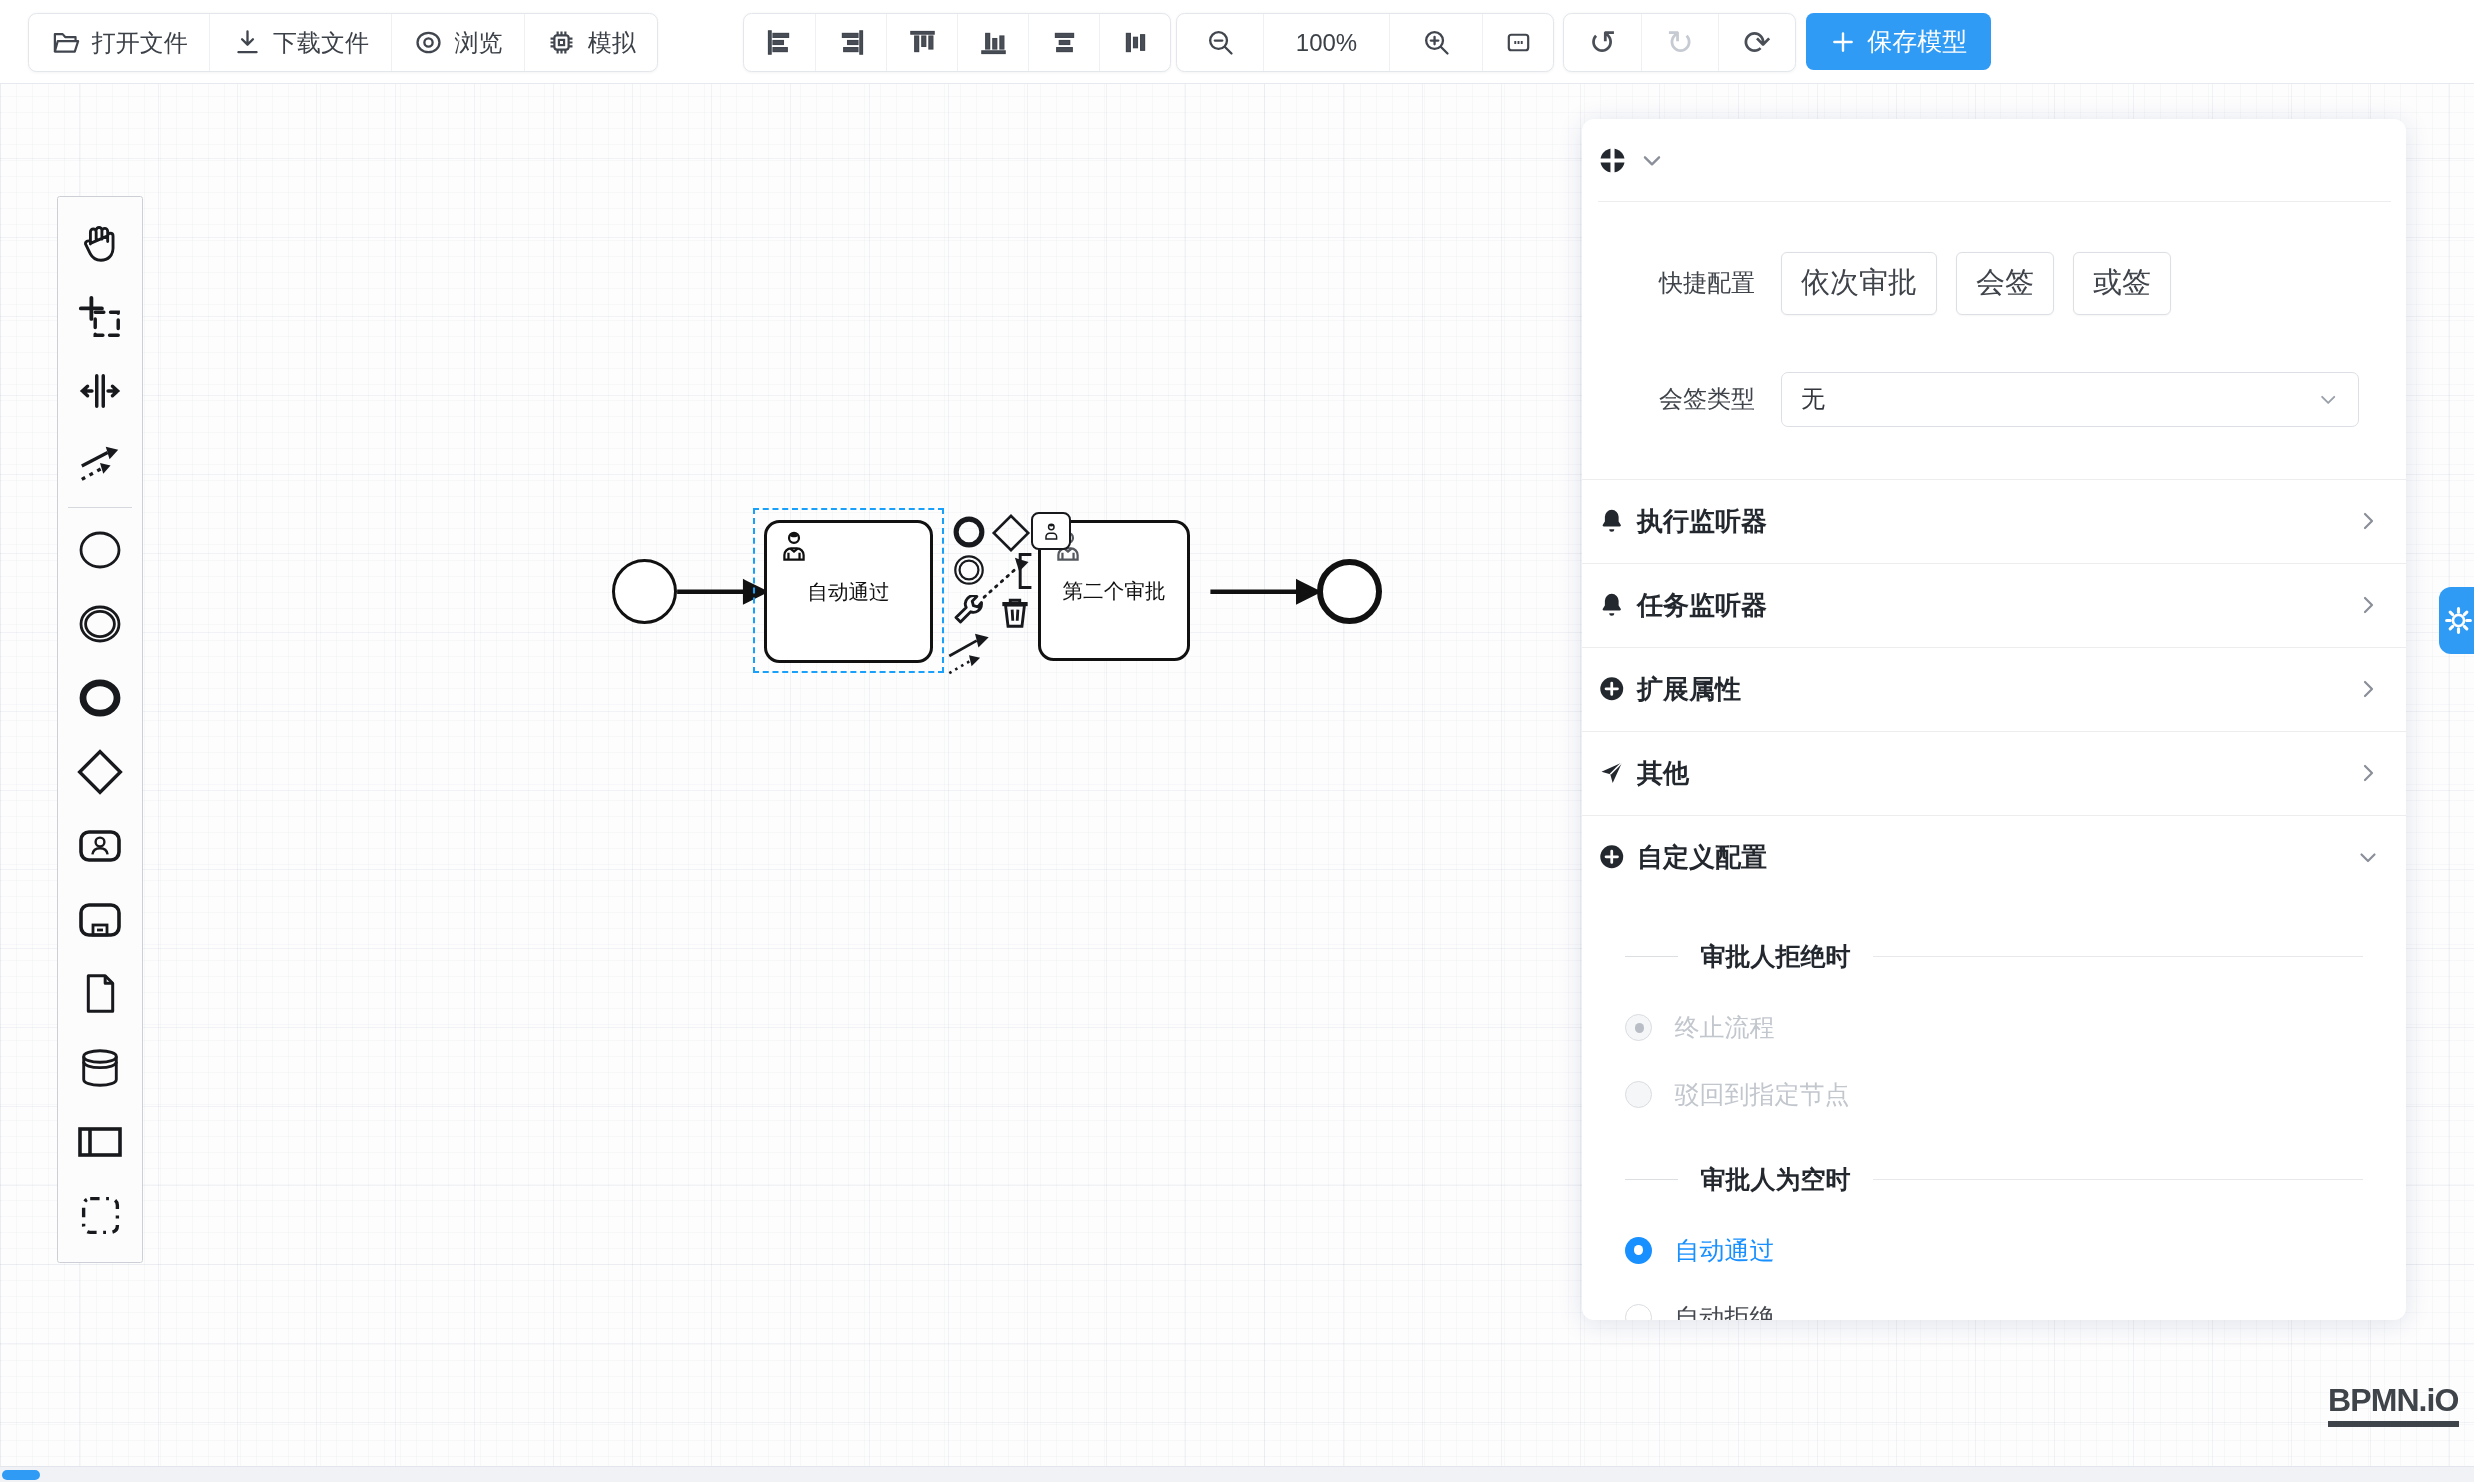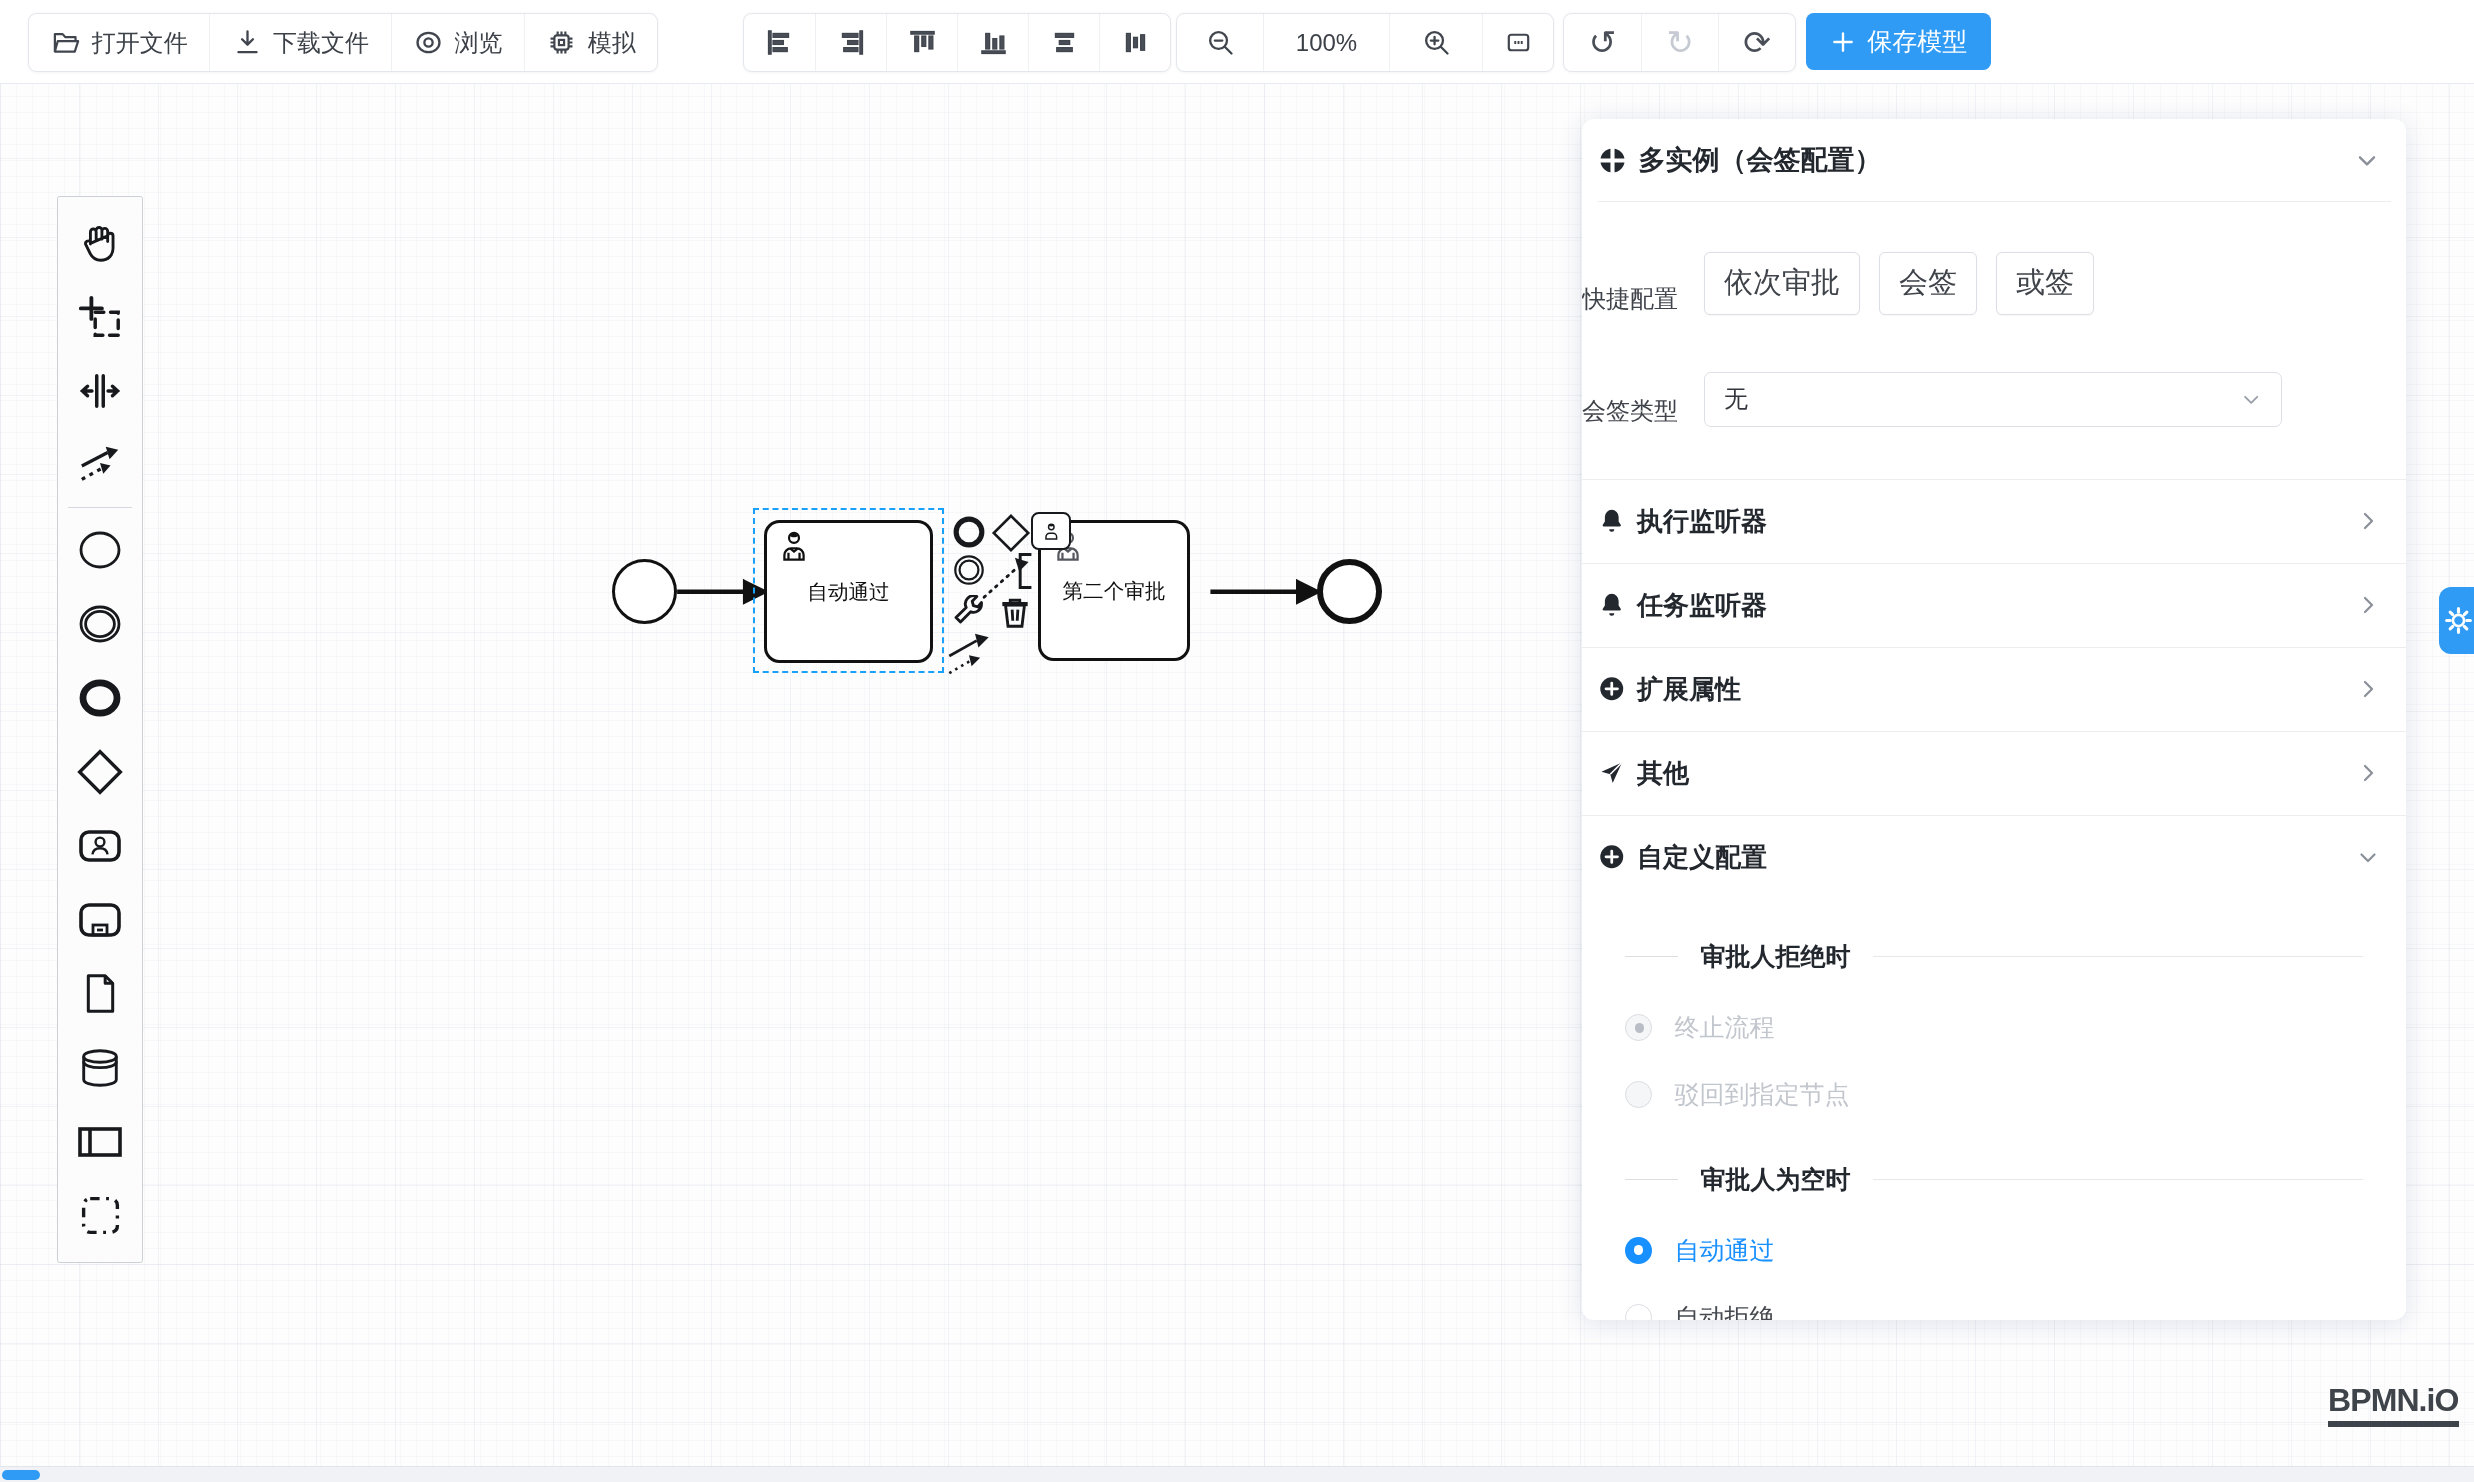--- a/index.html
+++ b/index.html
@@ -60,21 +60,21 @@
   .pad-task-box{width:40px;height:38px;background:#fff;border:2.6px solid #17191c;border-radius:7.7px;
                 box-sizing:border-box;display:flex;align-items:center;justify-content:center;}
 
   
   .panel{position:absolute;left:1582px;top:119px;width:824px;height:1201px;background:#fff;
          border-radius:12px;box-shadow:0 3.4px 26px rgba(20,40,90,.12);z-index:8;overflow:hidden;
          box-sizing:border-box;}
   .panel-header{height:82px;display:flex;align-items:center;padding:0 26px 0 15.5px;gap:12px;}
   .panel-title{font-size:27px;font-weight:700;color:#23272e;flex:1;}
   .divider{border-top:0.9px solid #ededf0;margin:0 15.5px;}
-  .cfg-row{display:flex;align-items:flex-end;}
+  .cfg-row{display:flex;align-items:center;padding-left:77px;}
   .cfg-label{font-size:24px;color:#3f434a;margin-right:26px;}
   .chip-btn{background:#fff;border:0.9px solid #dcdfe4;border-radius:6px;font-size:29px;color:#3f434a;
             padding:10.3px 19px;margin-right:19px;cursor:pointer;box-shadow:0 0.9px 1.7px rgba(0,0,0,.04);}
   .select{width:578px;height:55px;border:0.9px solid #dcdfe4;border-radius:6.9px;display:flex;
           align-items:center;padding:0 19px;box-sizing:border-box;font-size:24px;color:#33373d;
           justify-content:space-between;cursor:pointer;}
   .sections{margin-top:52px;border-top:0.9px solid #ededf0;}
   .section-row{height:83px;display:flex;align-items:center;gap:12px;padding:0 26px 0 15.5px;
                border-bottom:0.9px solid #ededf0;cursor:pointer;}
   .section-row:last-child{border-bottom:none;}
@@ -480,21 +480,20 @@
 </div>
 
 <div class="panel">
   <div class="panel-header">
     <span class="icon">
       <svg width="29" height="29" viewBox="0 0 24 24">
         <circle cx="12" cy="12" r="10" fill="#23272e"></circle>
         <path d="M12 1v22M1 12h22" stroke="#fff" stroke-width="3.4"></path>
       </svg>
     </span>
-    <span class="panel-title">多实例（会签配置）</span>
     <span class="icon">
       <svg width="26" height="26" viewBox="0 0 24 24" fill="none" stroke="#8a8f99" stroke-width="2.2" stroke-linecap="round" stroke-linejoin="round">
         <path d="M5.5 9.5L12 16l6.5-6.5"></path>
       </svg>
     </span>
   </div>
   <div class="divider"></div>
 
   <div class="cfg-row" style="margin-top:50px;">
     <span class="cfg-label">快捷配置</span>

